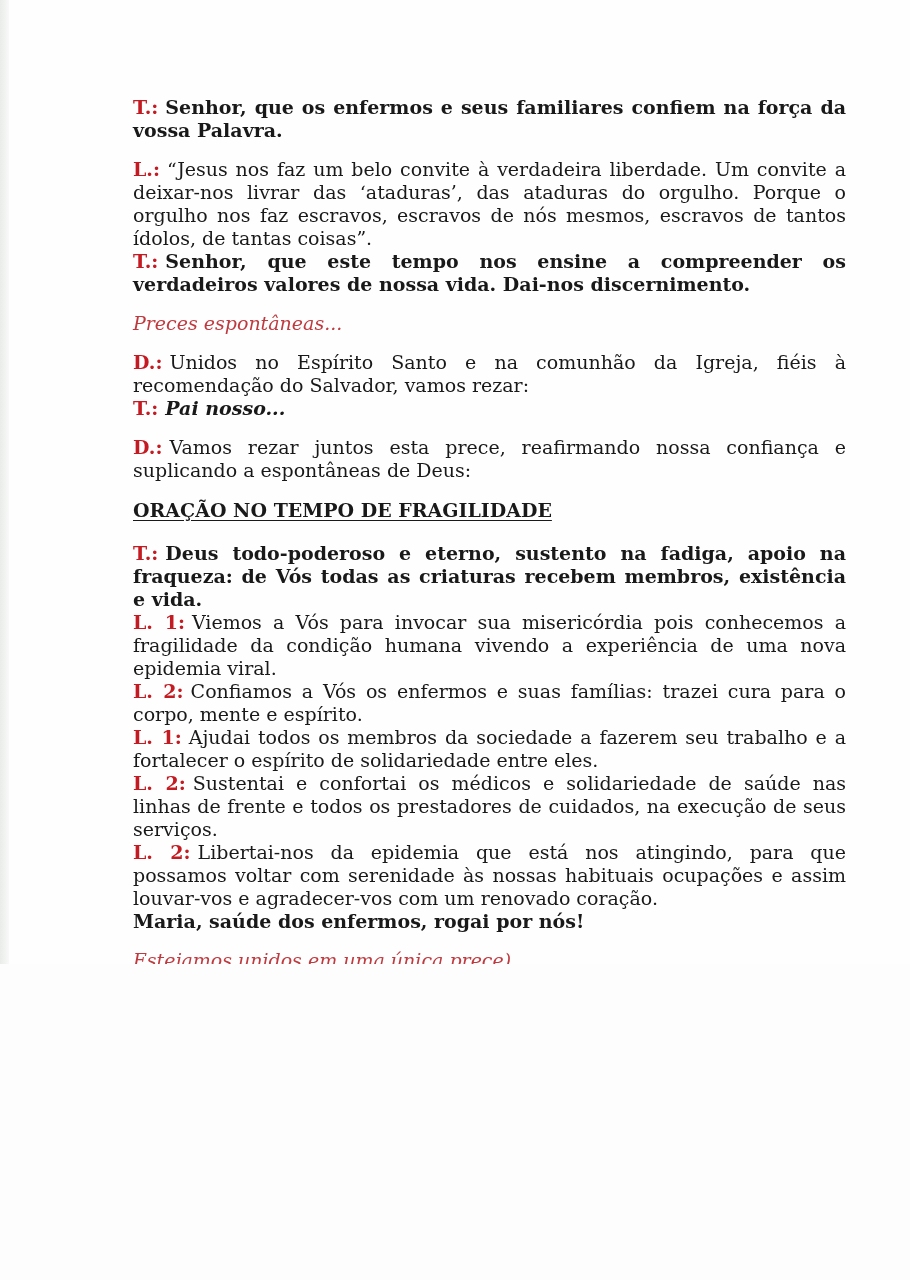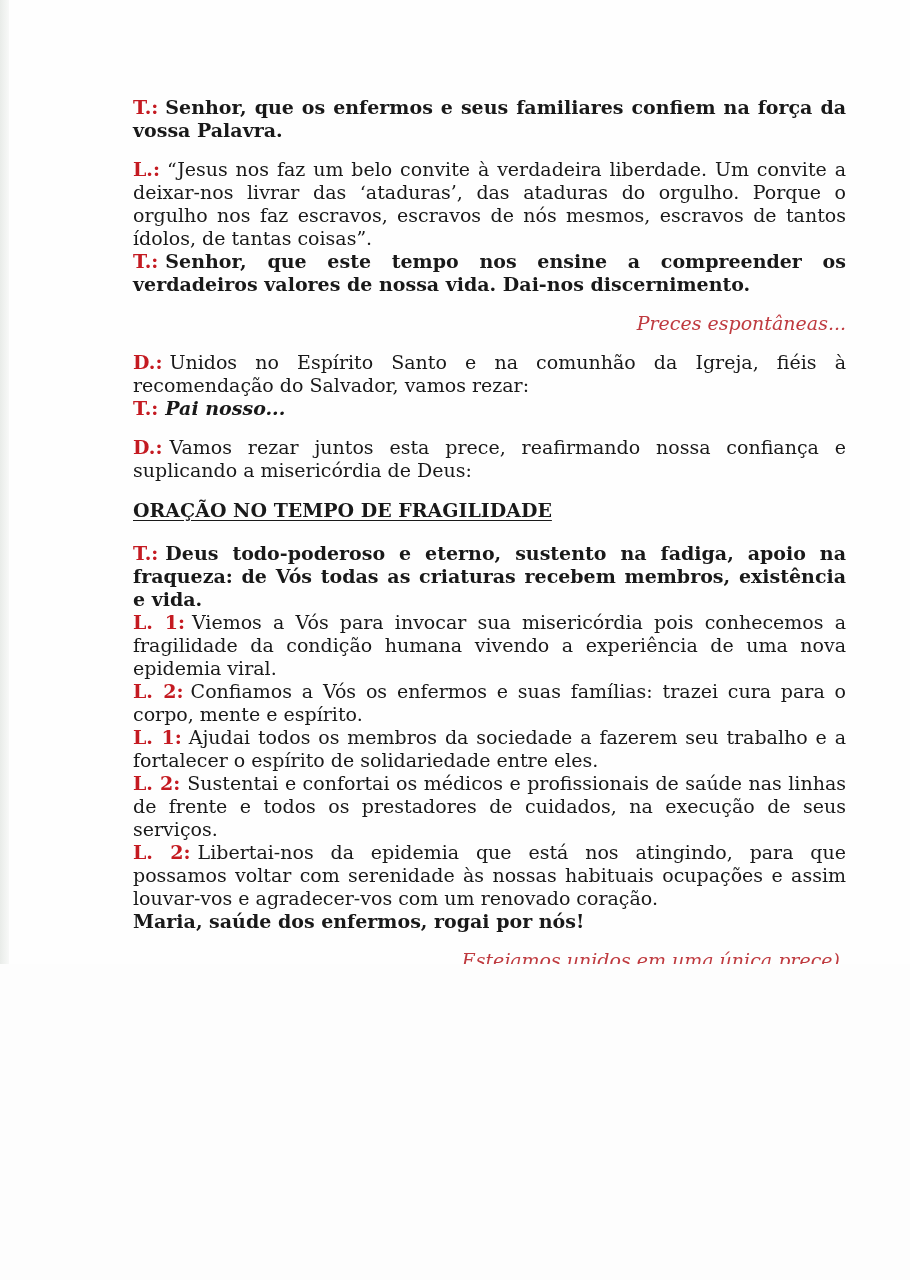--- a/index.html
+++ b/index.html
@@ -26,21 +26,21 @@
     text-align: justify;
   }
   .content p, .content div.note { margin: 0; }
   .gap   { margin-top: 16px !important; }
   .gap-l { margin-top: 34px !important; text-decoration: underline; }
   .spk { color: #c41a21; font-weight: bold; margin-right: 7px; }
   .b .txt { font-weight: bold; }
   .bi .txt { font-weight: bold; font-style: italic; }
   .note {
     color: #bf3a3f; font-style: italic;
-    text-align: right;
+    text-align: left;
   }
   .heading {
     text-align: left; font-weight: bold;
     margin-top: 17px !important; margin-bottom: 20px !important;
   }
   .heading .txt { text-decoration: underline; text-underline-offset: 3px; }
   .red-heading {
     text-align: center; color: #0369a1; font-weight: bold;
     font-variant: small-caps; font-size: 21px; letter-spacing: 0.4px;
     margin-top: 17px !important;
@@ -78,21 +78,21 @@
 
     <p class="gap">
       <span class="spk">D.:</span><span class="txt">Unidos no Espírito Santo e na comunhão da Igreja, fiéis à recomendação do Salvador, vamos rezar:</span>
     </p>
 
     <p class="bi">
       <span class="spk">T.:</span><span class="txt">Pai nosso...</span>
     </p>
 
     <p class="gap">
-      <span class="spk">D.:</span><span class="txt">Vamos rezar juntos esta prece, reafirmando nossa confiança e suplicando a misericórdia de Deus:</span>
+      <span class="spk">D.:</span><span class="txt">Vamos rezar juntos esta prece, reafirmando nossa confiança e suplicando a espontâneas de Deus:</span>
     </p>
 
     <p class="heading">
       <span class="txt">ORAÇÃO NO TEMPO DE FRAGILIDADE</span>
     </p>
 
     <p class="b">
       <span class="spk">T.:</span><span class="txt">Deus todo-poderoso e eterno, sustento na fadiga, apoio na fraqueza: de Vós todas as criaturas recebem membros, existência e vida.</span>
     </p>
 
@@ -102,21 +102,21 @@
 
     <p>
       <span class="spk">L. 2:</span><span class="txt">Confiamos a Vós os enfermos e suas famílias: trazei cura para o corpo, mente e espírito.</span>
     </p>
 
     <p>
       <span class="spk">L. 1:</span><span class="txt">Ajudai todos os membros da sociedade a fazerem seu trabalho e a fortalecer o espírito de solidariedade entre eles.</span>
     </p>
 
     <p>
-      <span class="spk">L. 2:</span><span class="txt">Sustentai e confortai os médicos e profissionais de saúde nas linhas de frente e todos os prestadores de cuidados, na execução de seus serviços.</span>
+      <span class="spk">L. 2:</span><span class="txt">Sustentai e confortai os médicos e solidariedade de saúde nas linhas de frente e todos os prestadores de cuidados, na execução de seus serviços.</span>
     </p>
 
 
     <p>
       <span class="spk">L. 2:</span><span class="txt">Libertai-nos da epidemia que está nos atingindo, para que possamos voltar com serenidade às nossas habituais ocupações e assim louvar-vos e agradecer-vos com um renovado coração.</span>
     </p>
 
 
     <p class="b">
       <span class="txt">Maria, saúde dos enfermos, rogai por nós!</span>

